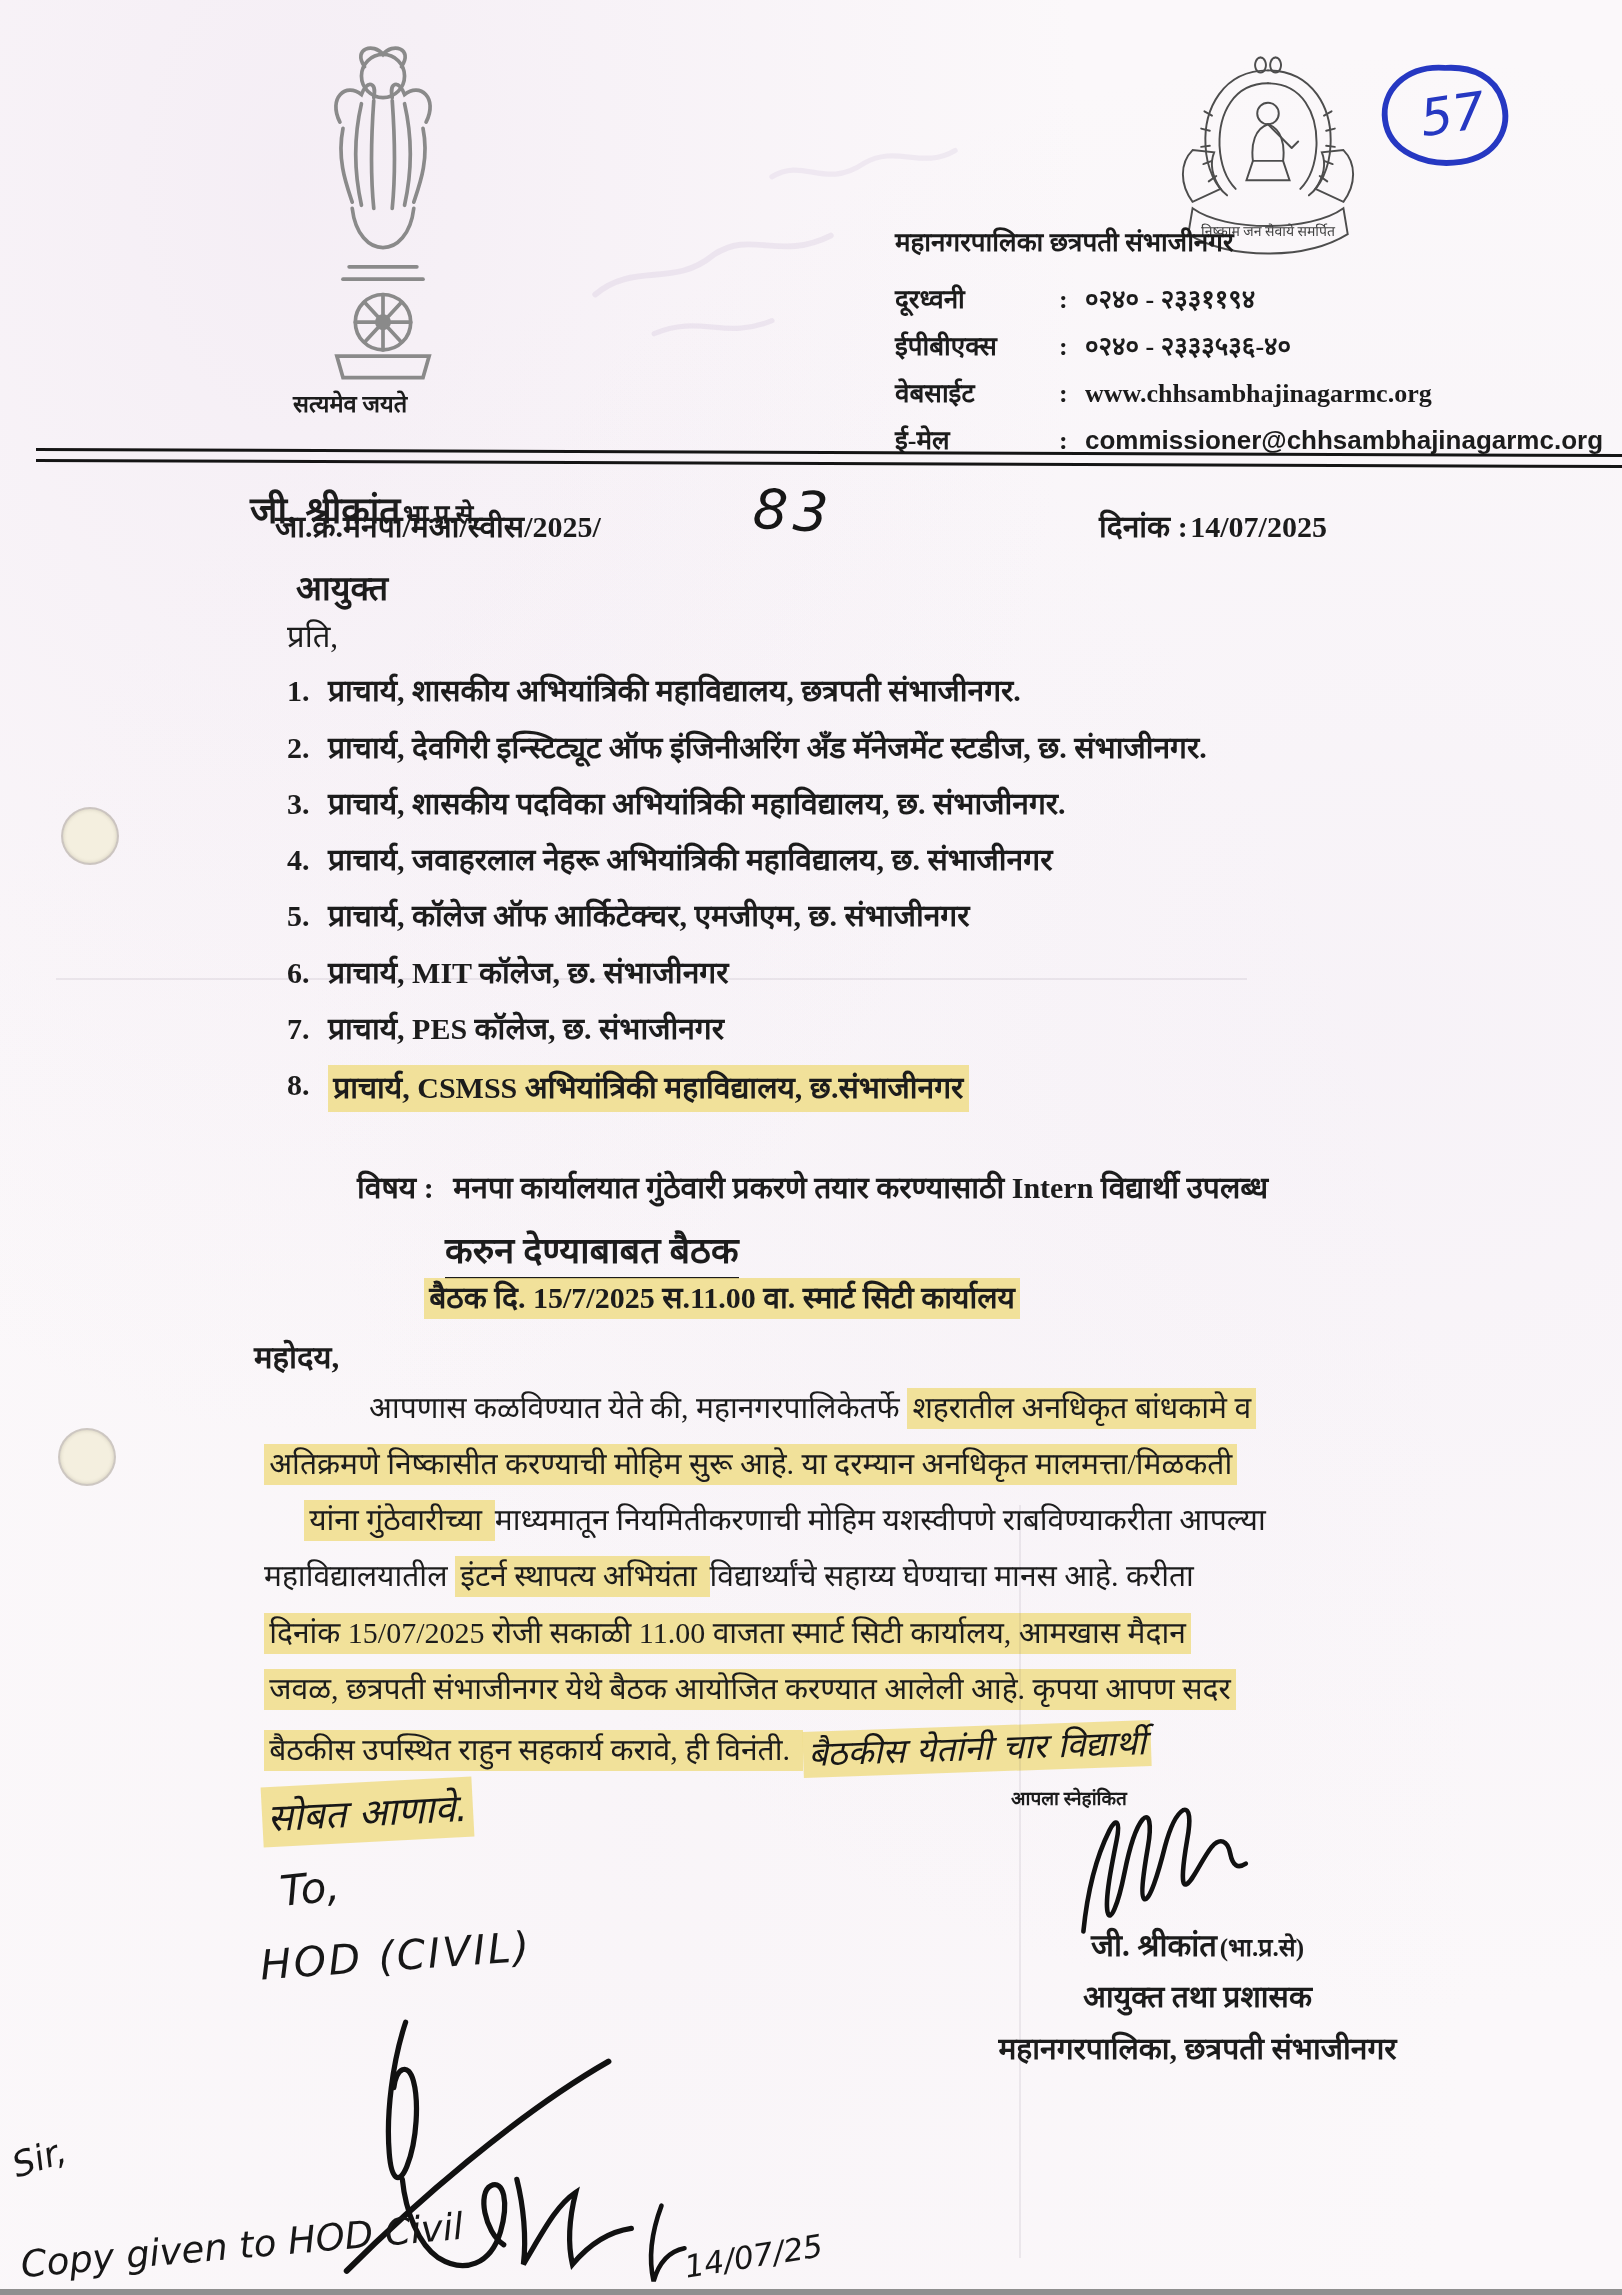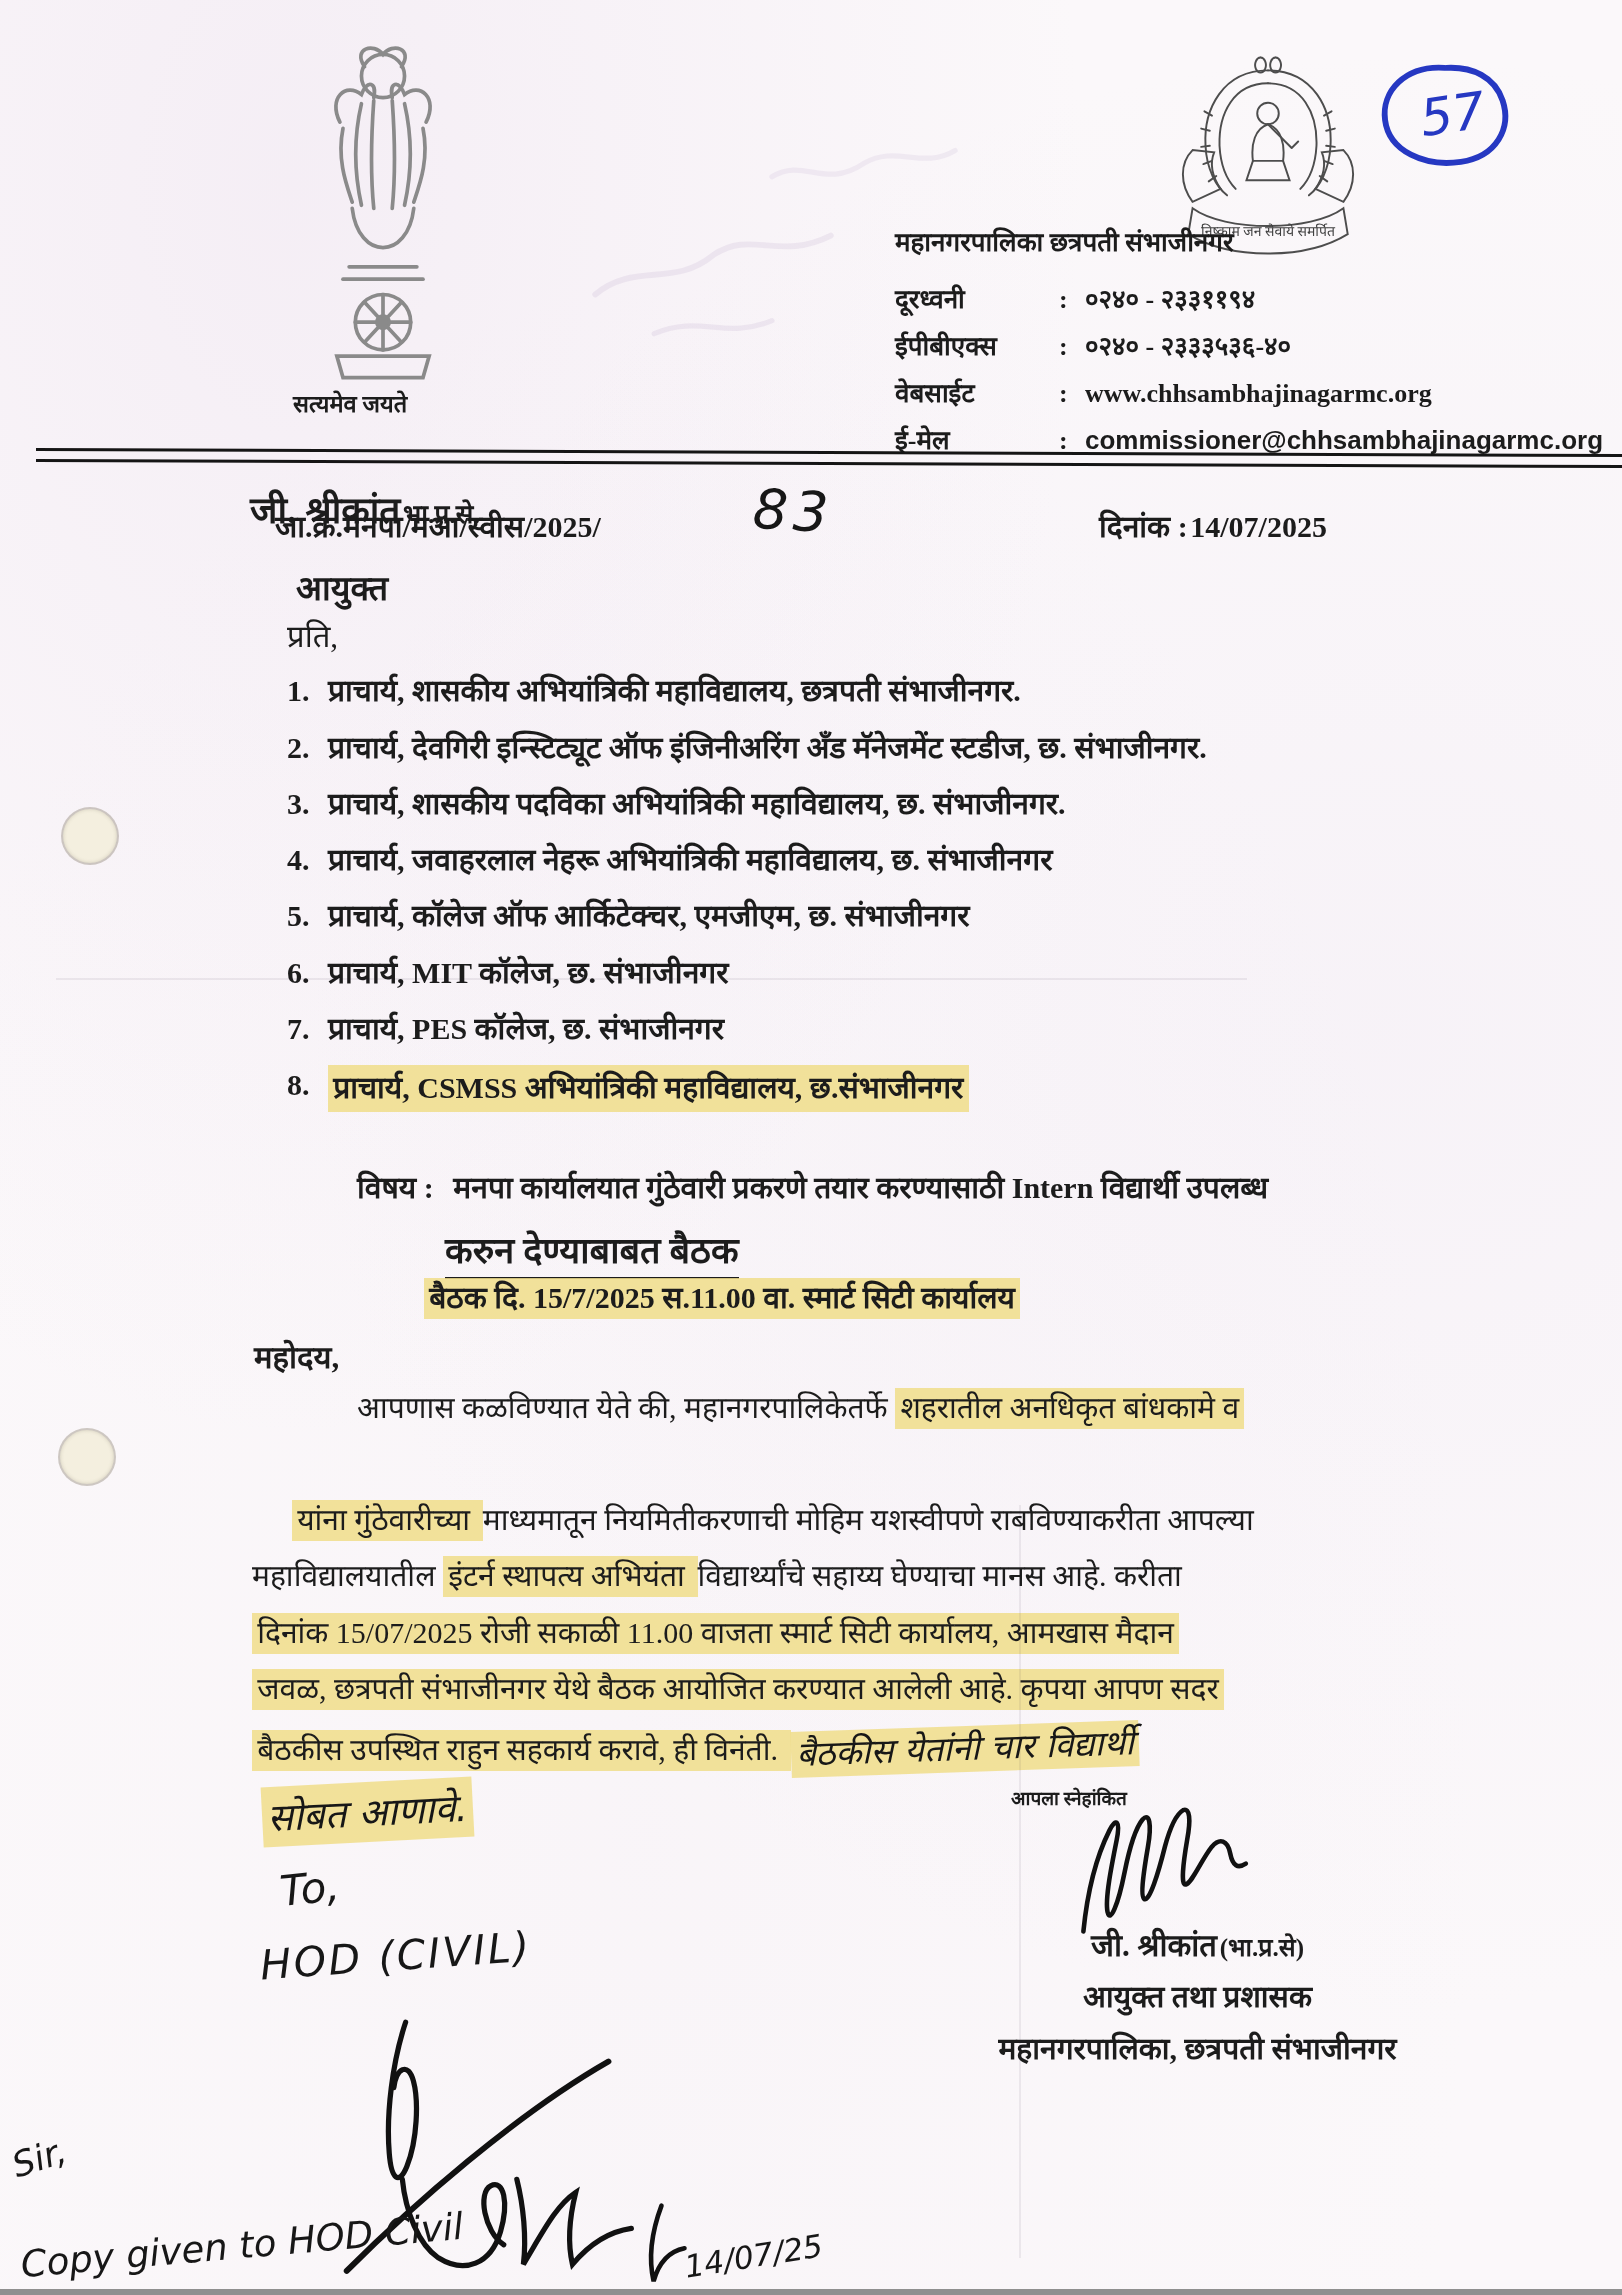--- a/index.html
+++ b/index.html
@@ -16,21 +16,21 @@
   .abs{position:absolute;}
   .dev{font-family:"Liberation Serif", serif;}
   .b{font-weight:bold;}
   .hl{background:rgba(240,221,138,.85);padding:2.6px 5.2px 5.2px 5.2px;box-decoration-break:clone;}
   .hand{font-family:"DejaVu Sans", sans-serif;font-style:italic;color:#171717;}
   .contact-row{display:flex;font-size:26px;font-weight:bold;line-height:47px;}
   .contact-label{width:164px;}
   .contact-sep{width:26px;}
   .recip-row{display:flex;font-size:30px;font-weight:600;line-height:39px;}
   .recip-no{width:41px;}
-  .bodyline{font-size:30px;line-height:38px;white-space:nowrap;}
+  .bodyline{font-size:30px;line-height:38px;white-space:nowrap;margin-left:12px;}
   .divider{position:absolute;left:36px;width:1590px;height:3.3px;background:#151515;transform:rotate(0.22deg);transform-origin:left center;}
   .crease{position:absolute;background:rgba(40,30,50,.07);}
   .punch{position:absolute;width:54px;height:54px;border-radius:50%;
     background:#f4efdf;box-shadow:0 0 0 2px rgba(120,110,90,.35), inset 0 0 3.9px rgba(100,90,70,.25);}
   .underlined{border-bottom:2.6px solid #1c1c1c;padding-bottom:2.6px;}
 </style>
 </head>
 <body>
 
 <div class="page">
@@ -177,20 +177,23 @@
   <div class="abs dev underlined" style="left:445px;top:1225px;font-size:36px;font-weight:600;">करुन देण्याबाबत बैठक</div>
   <div class="abs" style="left:424px;top:1276px;white-space:nowrap;">
     <span class="dev hl" style="font-size:30px;font-weight:600;">बैठक दि. 15/7/2025 स.11.00  वा. स्मार्ट सिटी कार्यालय</span>
   </div>
 
   <div class="abs dev b" style="left:254px;top:1335px;font-size:31px;">महोदय,</div>
 
   <div class="abs bodyline dev" style="left:252px;top:1389px;">
     <span style="display:inline-block;width:105px;"></span><span>आपणास कळविण्यात येते की, महानगरपालिकेतर्फे </span><span class="hl">शहरातील अनधिकृत बांधकामे व</span>
   </div>
+  <div class="abs bodyline dev" style="left:252px;top:1445px;">
+    <span class="hl">अतिक्रमणे निष्कासीत करण्याची मोहिम सुरू आहे. या दरम्यान अनधिकृत मालमत्ता/मिळकती</span>
+  </div>
   <div class="abs bodyline dev" style="left:252px;top:1501px;padding-left:40px;">
     <span class="hl">यांना गुंठेवारीच्या </span><span>माध्यमातून नियमितीकरणाची मोहिम यशस्वीपणे राबविण्याकरीता आपल्या</span>
   </div>
   <div class="abs bodyline dev" style="left:252px;top:1557px;">
     <span>महाविद्यालयातील </span><span class="hl">इंटर्न स्थापत्य अभियंता </span><span>विद्यार्थ्यांचे सहाय्य घेण्याचा मानस आहे. करीता</span>
   </div>
   <div class="abs bodyline dev" style="left:252px;top:1614px;">
     <span class="hl">दिनांक 15/07/2025 रोजी सकाळी 11.00 वाजता स्मार्ट सिटी कार्यालय, आमखास मैदान</span>
   </div>
   <div class="abs bodyline dev" style="left:252px;top:1670px;">

